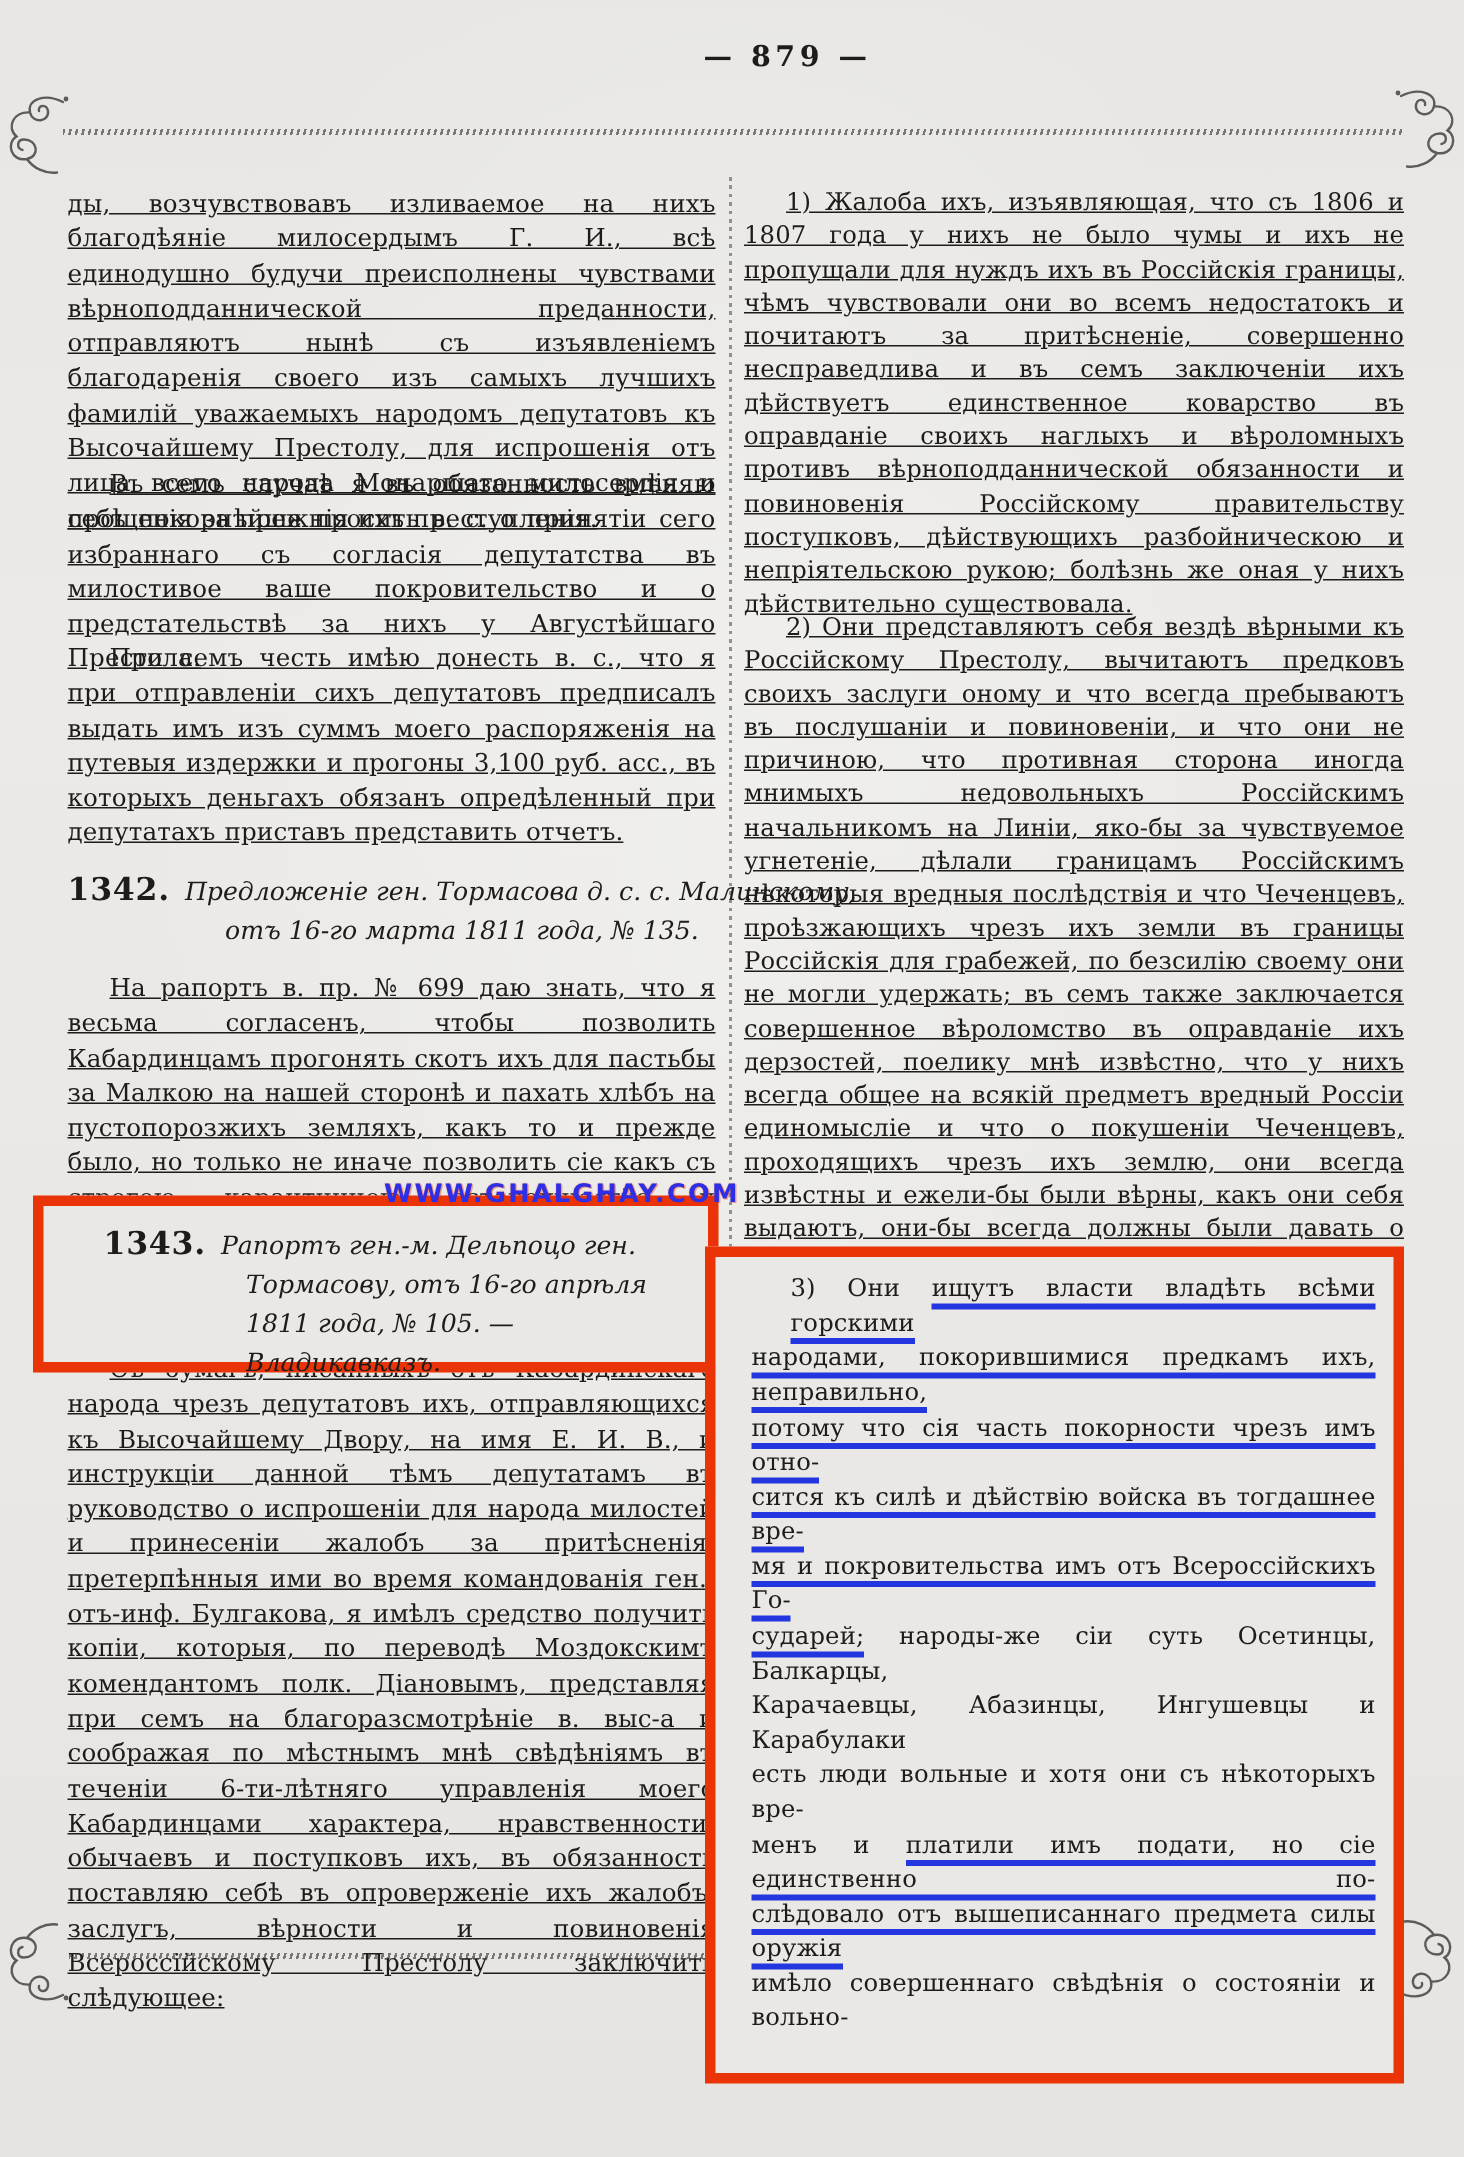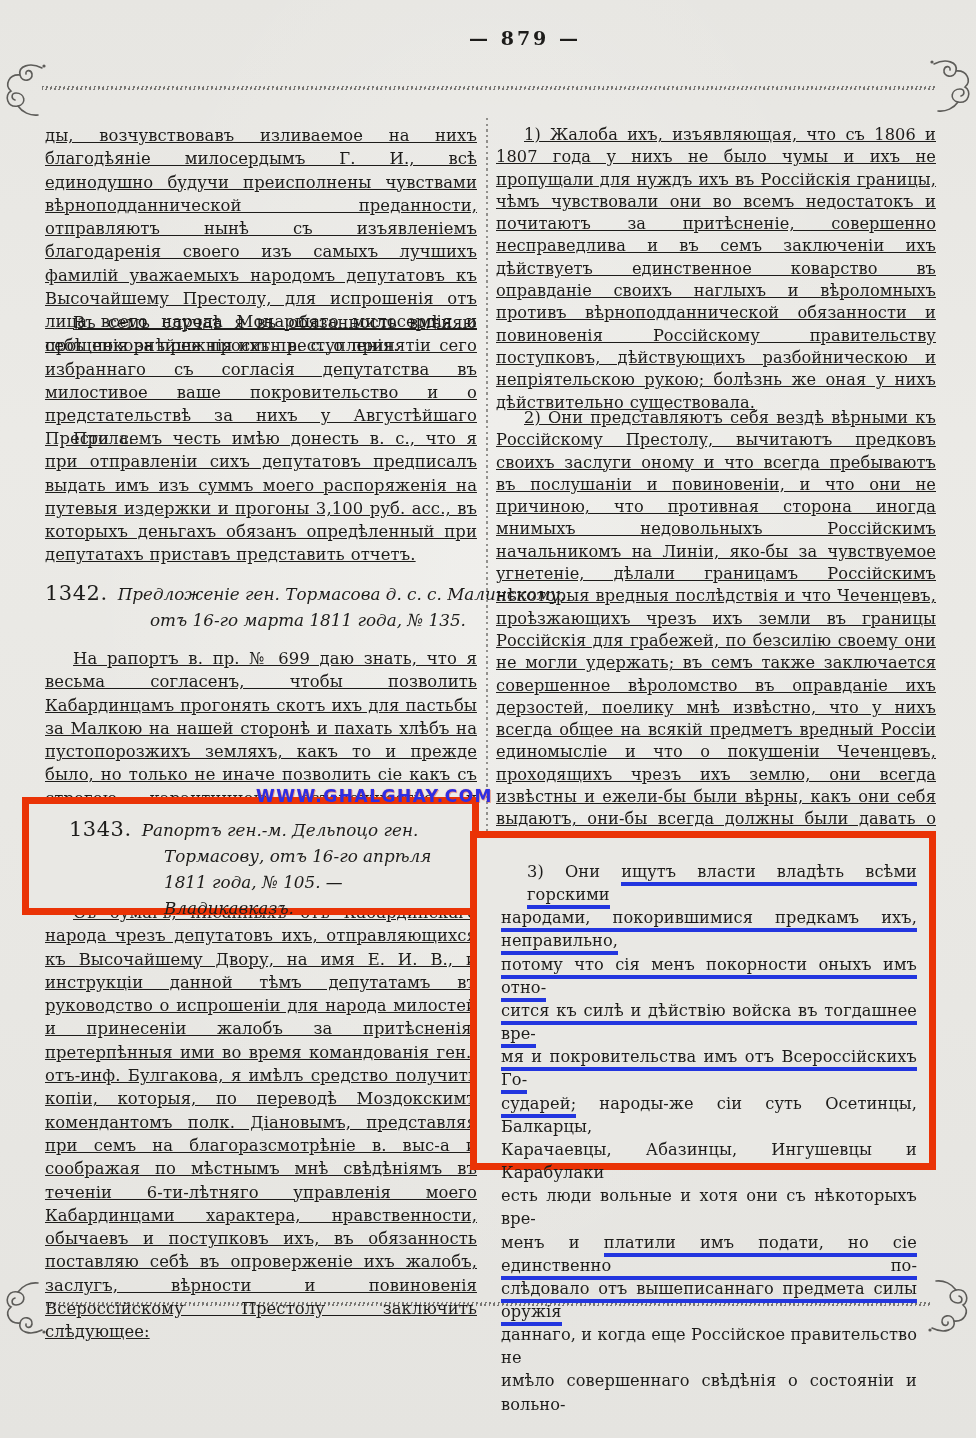--- a/index.html
+++ b/index.html
@@ -47,36 +47,36 @@
   .col-r.para{font-size:16.2px; line-height:22.3px;}
   .indent{text-indent:28px;}
   #lp1{top:124px;}  #lp2{top:311px;} #lp3{top:427px;}
   .entry-head{
     position:absolute; margin:0; z-index:2;
     font-size:16.8px; line-height:26px; font-style:italic;
     padding-left:105px; text-indent:-105px;
   }
   #h1342{top:580px;}
   .entry-num{
-    font-style:normal; font-weight:normal; font-size:21px; letter-spacing:.5px; padding-right:10px;
+    font-style:normal; font-weight:bold; font-size:21px; letter-spacing:.5px; padding-right:10px;
   }
   #lp4{top:647px;}
   
   .redbox{
     position:absolute; box-sizing:border-box; border:7px solid var(--red);
     background:var(--paper); z-index:3;
   }
   #box1343{left:22px; top:797px; width:457px; height:118px;}
   #box1343 .entry-head{
     position:relative; top:12px; left:0; margin:0 10px 0 40px;
     padding-left:95px; text-indent:-95px;
   }
   #lp5{top:901px;}
   #rp1{top:124px;} #rp2{top:407px;}
-  #box3{left:470px; top:831px; width:466px; height:339px; padding:22px 12px 6px 24px;}
+  #box3{left:470px; top:831px; width:466px; height:558px; padding:9px 12px 6px 24px;}
   .jline{
     text-align:justify; text-align-last:justify;
     font-size:16.2px; line-height:23.15px; letter-spacing:.1px;
   }
   .jline.first{padding-left:26px;}
   .bu{border-bottom:4.5px solid var(--blue); padding-bottom:1px;}
   
   .watermark{
     position:absolute; left:256px; top:786px; z-index:5;
     font-family:"DejaVu Sans","Liberation Sans",sans-serif;
@@ -142,24 +142,23 @@
 
 <p id="lp5" class="para col-l indent">Съ бумагъ, писанныхъ отъ Кабардинскаго народа чрезъ депутатовъ ихъ, отправляющихся къ Высочайшему Двору, на имя Е. И. В., и инструкціи данной тѣмъ депутатамъ въ руководство о испрошеніи для народа милостей и принесеніи жалобъ за притѣсненія, претерпѣнныя ими во время командованія ген.-отъ-инф. Булгакова, я имѣлъ средство получить копіи, которыя, по переводѣ Моздокскимъ комендантомъ полк. Діановымъ, представляя при семъ на благоразсмотрѣніе в. выс-а и соображая по мѣстнымъ мнѣ свѣдѣніямъ въ теченіи 6-ти-лѣтняго управленія моего Кабардинцами характера, нравственности, обычаевъ и поступковъ ихъ, въ обязанность поставляю себѣ въ опроверженіе ихъ жалобъ, заслугъ, вѣрности и повиновенія Всероссійскому Престолу заключить слѣдующее:</p>
 
 <p id="rp1" class="para col-r indent">1) Жалоба ихъ, изъявляющая, что съ 1806 и 1807 года у нихъ не было чумы и ихъ не пропущали для нуждъ ихъ въ Россійскія границы, чѣмъ чувствовали они во всемъ недостатокъ и почитаютъ за притѣсненіе, совершенно несправедлива и въ семъ заключеніи ихъ дѣйствуетъ единственное коварство въ оправданіе своихъ наглыхъ и вѣроломныхъ противъ вѣрноподданнической обязанности и повиновенія Россійскому правительству поступковъ, дѣйствующихъ разбойническою и непріятельскою рукою; болѣзнь же оная у нихъ дѣйствительно существовала.</p>
 <p id="rp2" class="para col-r indent">2) Они представляютъ себя вездѣ вѣрными къ Россійскому Престолу, вычитаютъ предковъ своихъ заслуги оному и что всегда пребываютъ въ послушаніи и повиновеніи, и что они не причиною, что противная сторона иногда мнимыхъ недовольныхъ Россійскимъ начальникомъ на Линіи, яко-бы за чувствуемое угнетеніе, дѣлали границамъ Россійскимъ нѣкоторыя вредныя послѣдствія и что Чеченцевъ, проѣзжающихъ чрезъ ихъ земли въ границы Россійскія для грабежей, по безсилію своему они не могли удержать; въ семъ также заключается совершенное вѣроломство въ оправданіе ихъ дерзостей, поелику мнѣ извѣстно, что у нихъ всегда общее на всякій предметъ вредный Россіи единомысліе и что о покушеніи Чеченцевъ, проходящихъ чрезъ ихъ землю, они всегда извѣстны и ежели-бы были вѣрны, какъ они себя выдаютъ, они-бы всегда должны были давать о томъ свѣдѣніе кордону, котораго однако-же никогда они не исполняли.</p>
 
 <div id="box3" class="redbox">
   <div id="sec3-lines">
       <div class="jline first">3) Они <span class="bu">ищутъ власти владѣть всѣми горскими</span></div>
       <div class="jline"><span class="bu">народами, покорившимися предкамъ ихъ, неправильно,</span></div>
-      <div class="jline"><span class="bu">потому что сія менъ покорности оныхъ имъ отно-</span></div>
+      <div class="jline"><span class="bu">потому что сія часть покорности чрезъ имъ отно-</span></div>
       <div class="jline"><span class="bu">сится къ силѣ и дѣйствію войска въ тогдашнее вре-</span></div>
       <div class="jline"><span class="bu">мя и покровительства имъ отъ Всероссійскихъ Го-</span></div>
       <div class="jline"><span class="bu">сударей;</span> народы-же сіи суть Осетинцы, Балкарцы,</div>
       <div class="jline">Карачаевцы, Абазинцы, Ингушевцы и Карабулаки</div>
       <div class="jline">есть люди вольные и хотя они съ нѣкоторыхъ вре-</div>
       <div class="jline">менъ и <span class="bu">платили имъ подати, но сіе единственно по-</span></div>
       <div class="jline"><span class="bu">слѣдовало отъ вышеписаннаго предмета силы оружія</span></div>
-      <div class="jline">даннаго, и когда еще Россійское правительство не</div>
       <div class="jline">имѣло совершеннаго свѣдѣнія о состояніи и вольно-</div>
     </div>
 </div>
 
 </body></html>

